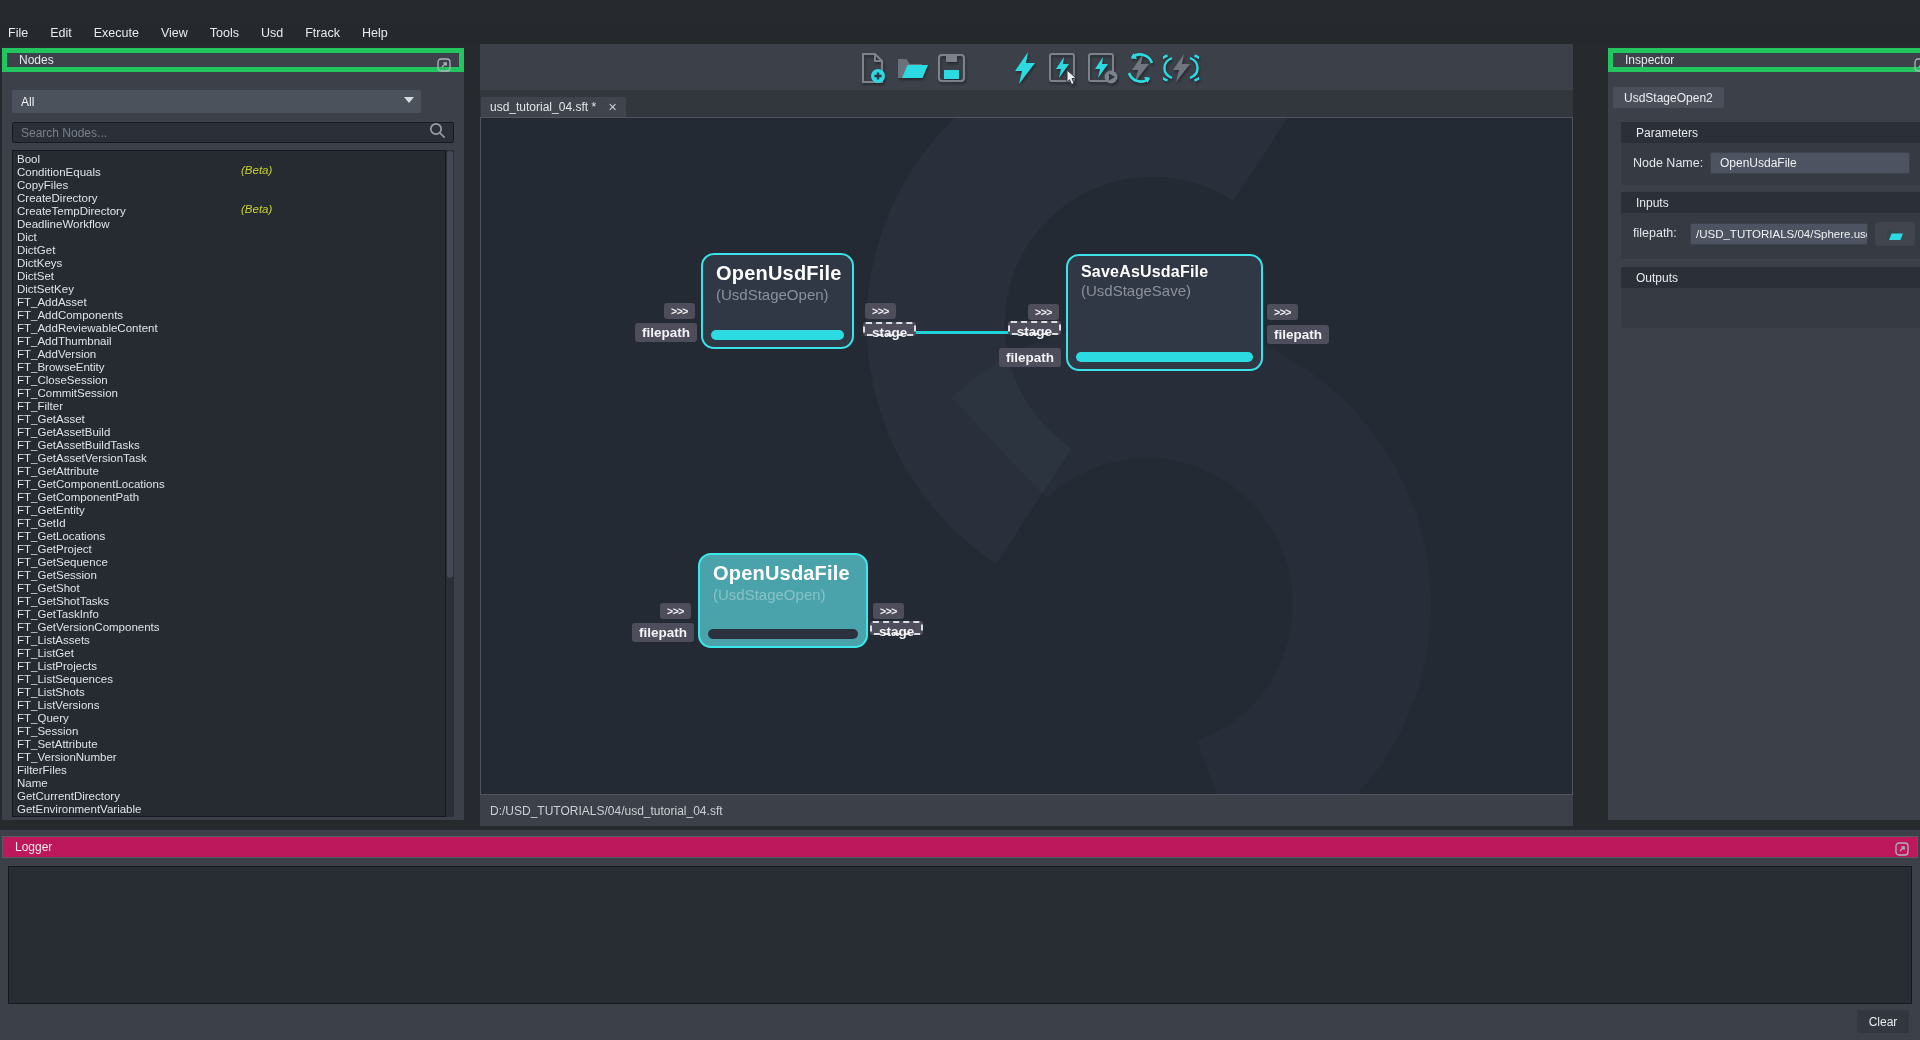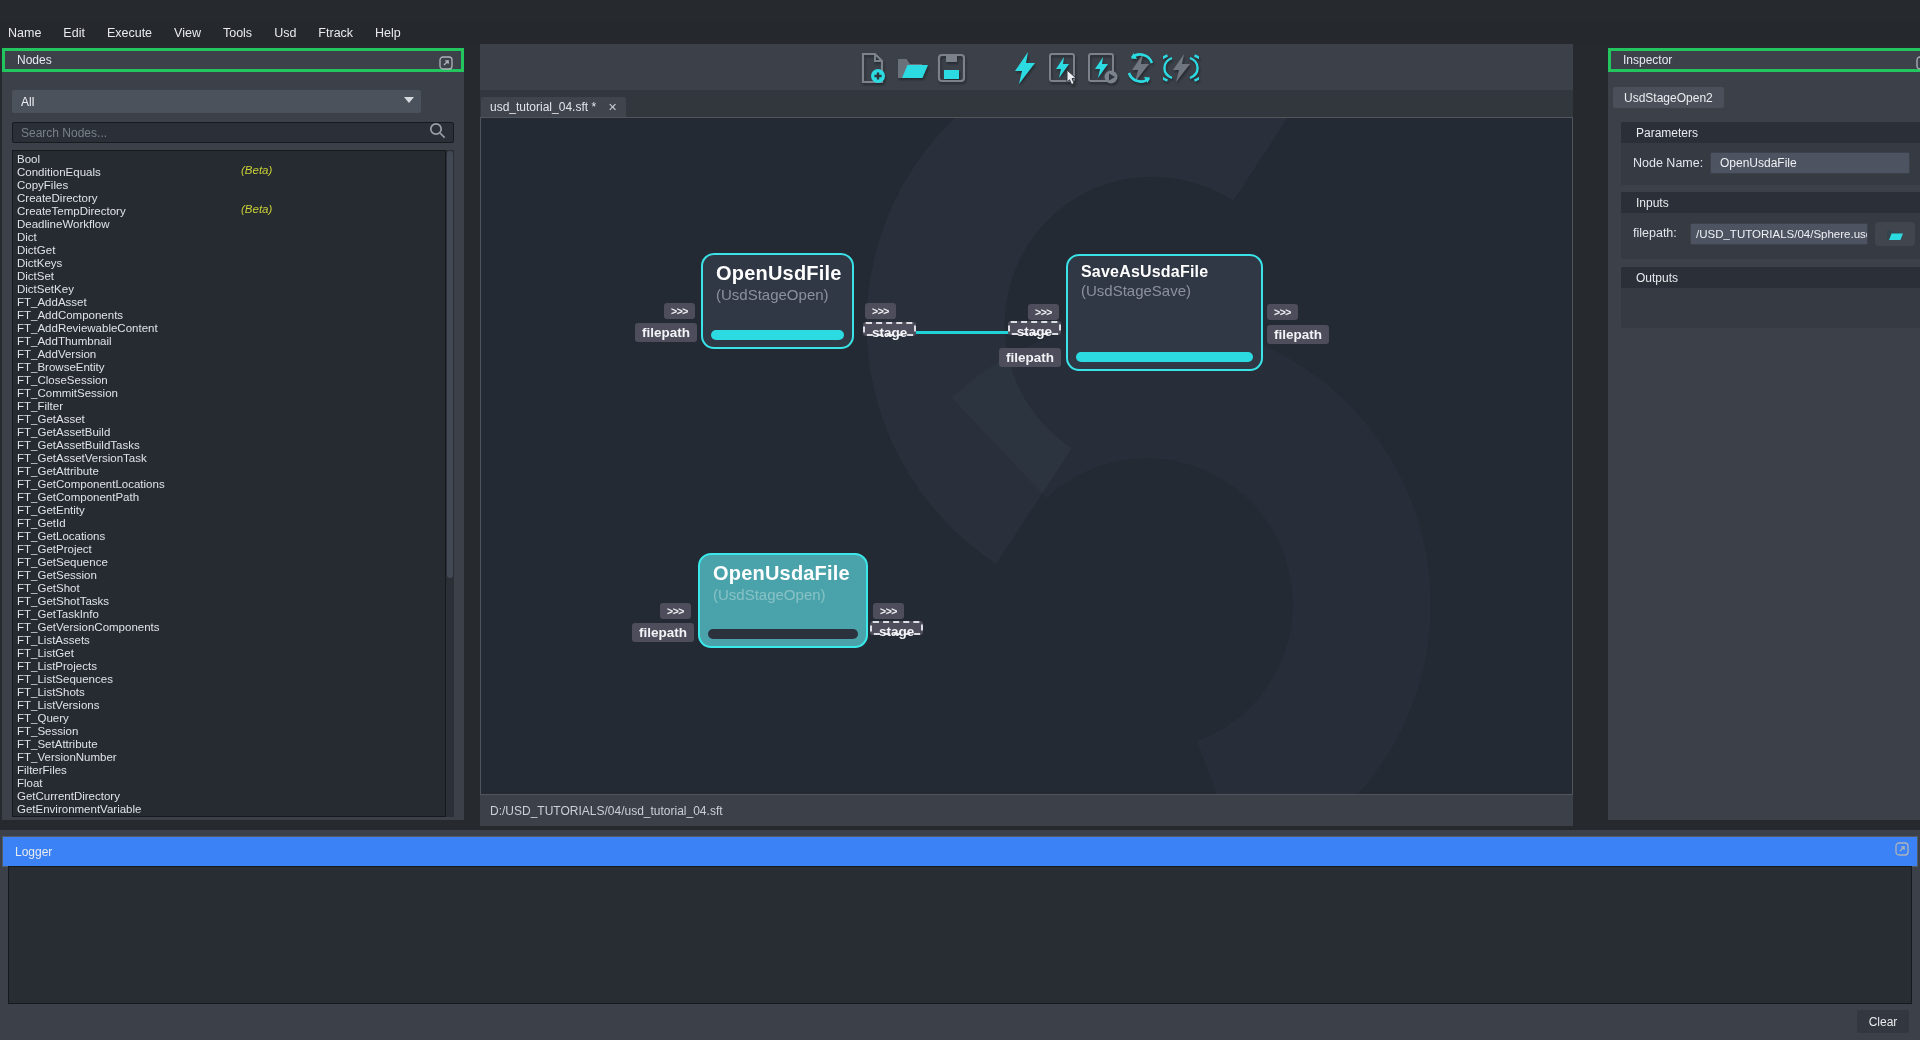--- a/index.html
+++ b/index.html
@@ -17,21 +17,21 @@
   .win-btn { width:46px; height:22px; display:flex; align-items:center; justify-content:center; }
 
   
   .menubar { position:absolute; left:0; top:22px; width:1920px; height:22px; background:#25282d;
              display:flex; align-items:center; padding-left:8px; }
   .menu-item { color:#e8eaed; font-size:12.5px; padding:0 13px 0 0; margin-right:9px; cursor:default; }
 
   
   .panel { position:absolute; background:#3b4049; }
   .panel-header { position:absolute; left:0; top:0; right:0; height:24px; background:#3c414a;
-                  border:3px solid #22c55e; display:flex; align-items:center; }
+                  border:5px solid #22c55e; display:flex; align-items:center; }
   .panel-header .ph-label { color:#e7eaee; font-size:12px; margin-left:12px; }
   .popup-icon { position:absolute; right:8px; top:5px; width:14px; height:14px; }
 
   
   .left-panel { left:2px; top:48px; width:462px; height:772px; }
   .dropdown { position:absolute; left:10px; top:42px; width:409px; height:23px; background:#4c525c;
               border-radius:2px; display:flex; align-items:center; }
   .dropdown-value { color:#f0f2f5; font-size:12px; margin-left:9px; }
   .dropdown-caret { position:absolute; right:7px; top:7px; width:0; height:0;
                     border-left:5px solid transparent; border-right:5px solid transparent;
@@ -95,38 +95,38 @@
   .insp-row { position:relative; height:42px; }
   .insp-label { position:absolute; left:12px; top:13px; color:#e3e6ea; font-size:12.5px; }
   .insp-input { position:absolute; height:22px; background:#4d5361; border:1px solid #3c414c; border-radius:2px;
                 color:#eef0f3; font-size:12px; line-height:21px; padding:0 9px; overflow:hidden; white-space:nowrap; }
   .insp-input.disabled { background:#282d35; border-color:#20242b; color:#6e7580; }
   .browse-btn { position:absolute; width:40px; height:24px; background:#40454e; border-radius:4px;
                 display:flex; align-items:center; justify-content:center; }
 
   
   .logger-panel { left:0px; top:830px; width:1920px; height:210px; }
-  .logger-header { position:absolute; left:2px; top:6px; width:1916px; height:31px; background:#3b82f6;
+  .logger-header { position:absolute; left:2px; top:6px; width:1916px; height:22px; background:#be185d;
                    border:1px solid #565b63; display:flex; align-items:center; }
   .logger-header span { color:#e7eaee; font-size:12px; margin-left:12px; }
   .logger-content { position:absolute; left:8px; top:36px; width:1904px; height:138px; background:#282c33;
                     border:1px solid #15181d; }
   .clear-btn { position:absolute; right:11px; top:180px; width:52px; height:23px; background:#33373f;
                border-radius:2px; display:flex; align-items:center; justify-content:center;
                color:#e8eaed; font-size:12px; cursor:default; }
 </style>
 </head>
 <body>
 
 <div class="app">
 
 
   <div class="menubar">
 
-  <div class="menu-item">Name</div>
+  <div class="menu-item">File</div>
       <div class="menu-item">Edit</div>
       <div class="menu-item">Execute</div>
       <div class="menu-item">View</div>
       <div class="menu-item">Tools</div>
       <div class="menu-item">Usd</div>
       <div class="menu-item">Ftrack</div>
       <div class="menu-item">Help</div>
     </div>
 
   <div class="panel left-panel">
@@ -388,21 +388,21 @@
           <span class="row-label">FT_VersionNumber</span>
           <span class="row-beta"></span>
         </div>
 
         <div class="list-row">
           <span class="row-label">FilterFiles</span>
           <span class="row-beta"></span>
         </div>
 
         <div class="list-row">
-          <span class="row-label">Float</span>
+          <span class="row-label">Name</span>
           <span class="row-beta"></span>
         </div>
 
         <div class="list-row">
           <span class="row-label">GetCurrentDirectory</span>
           <span class="row-beta"></span>
         </div>
 
         <div class="list-row">
           <span class="row-label">GetEnvironmentVariable</span>

